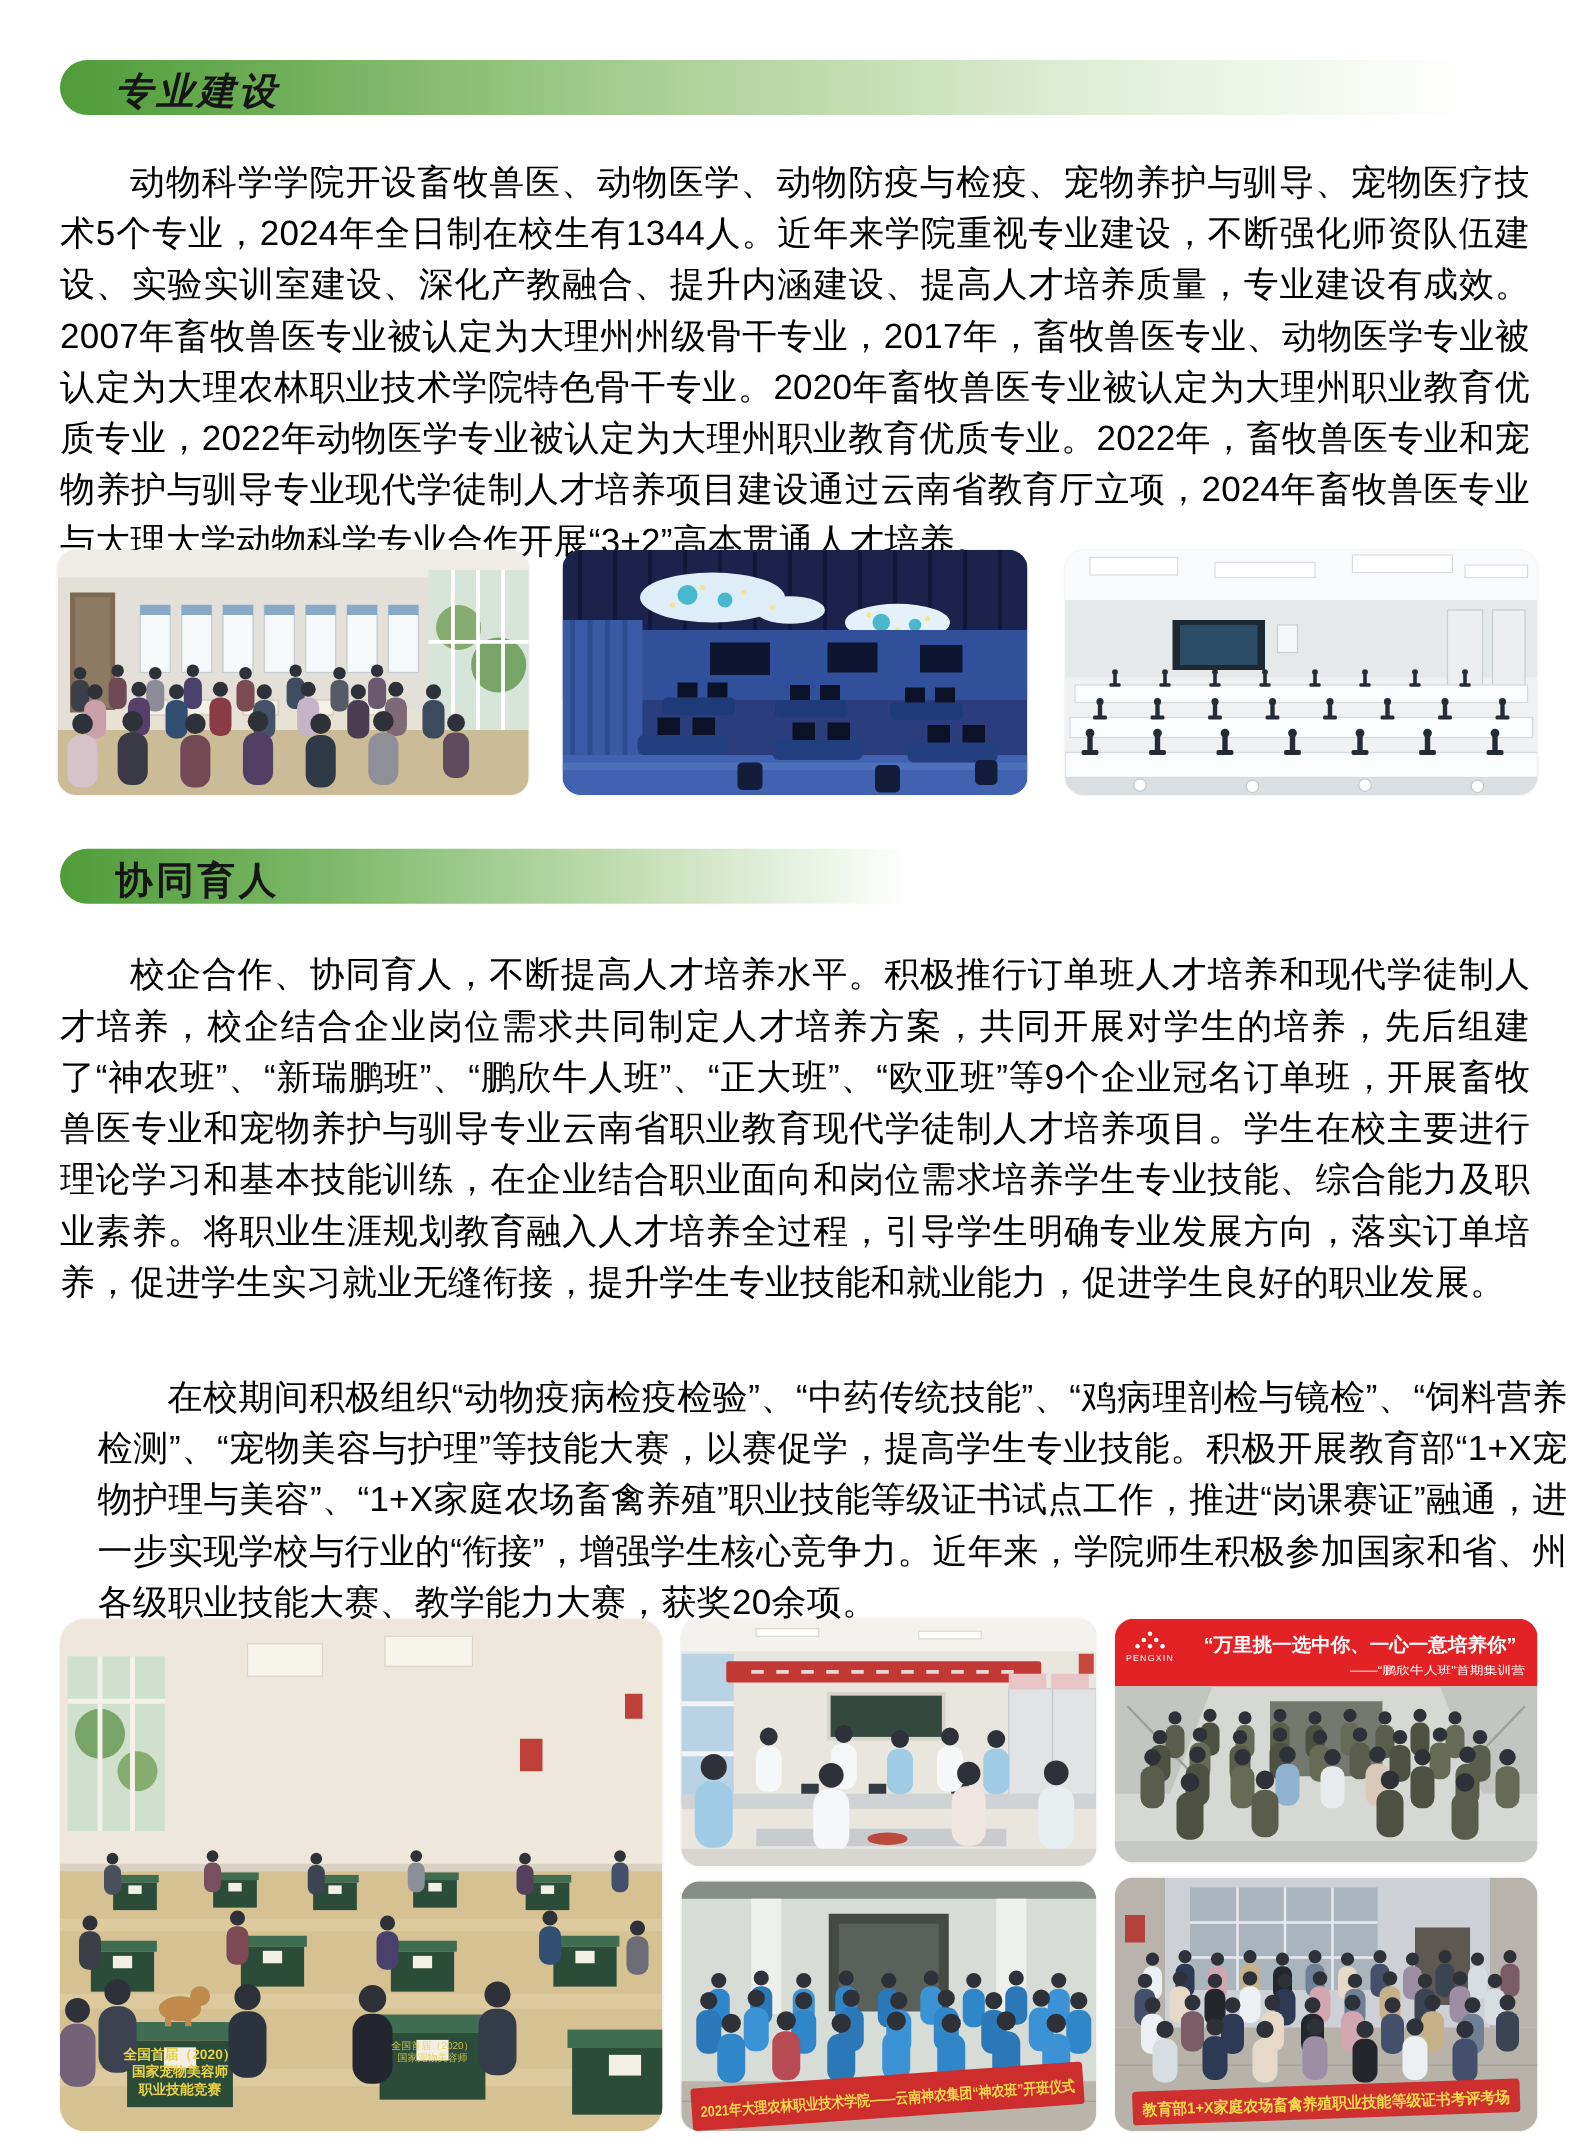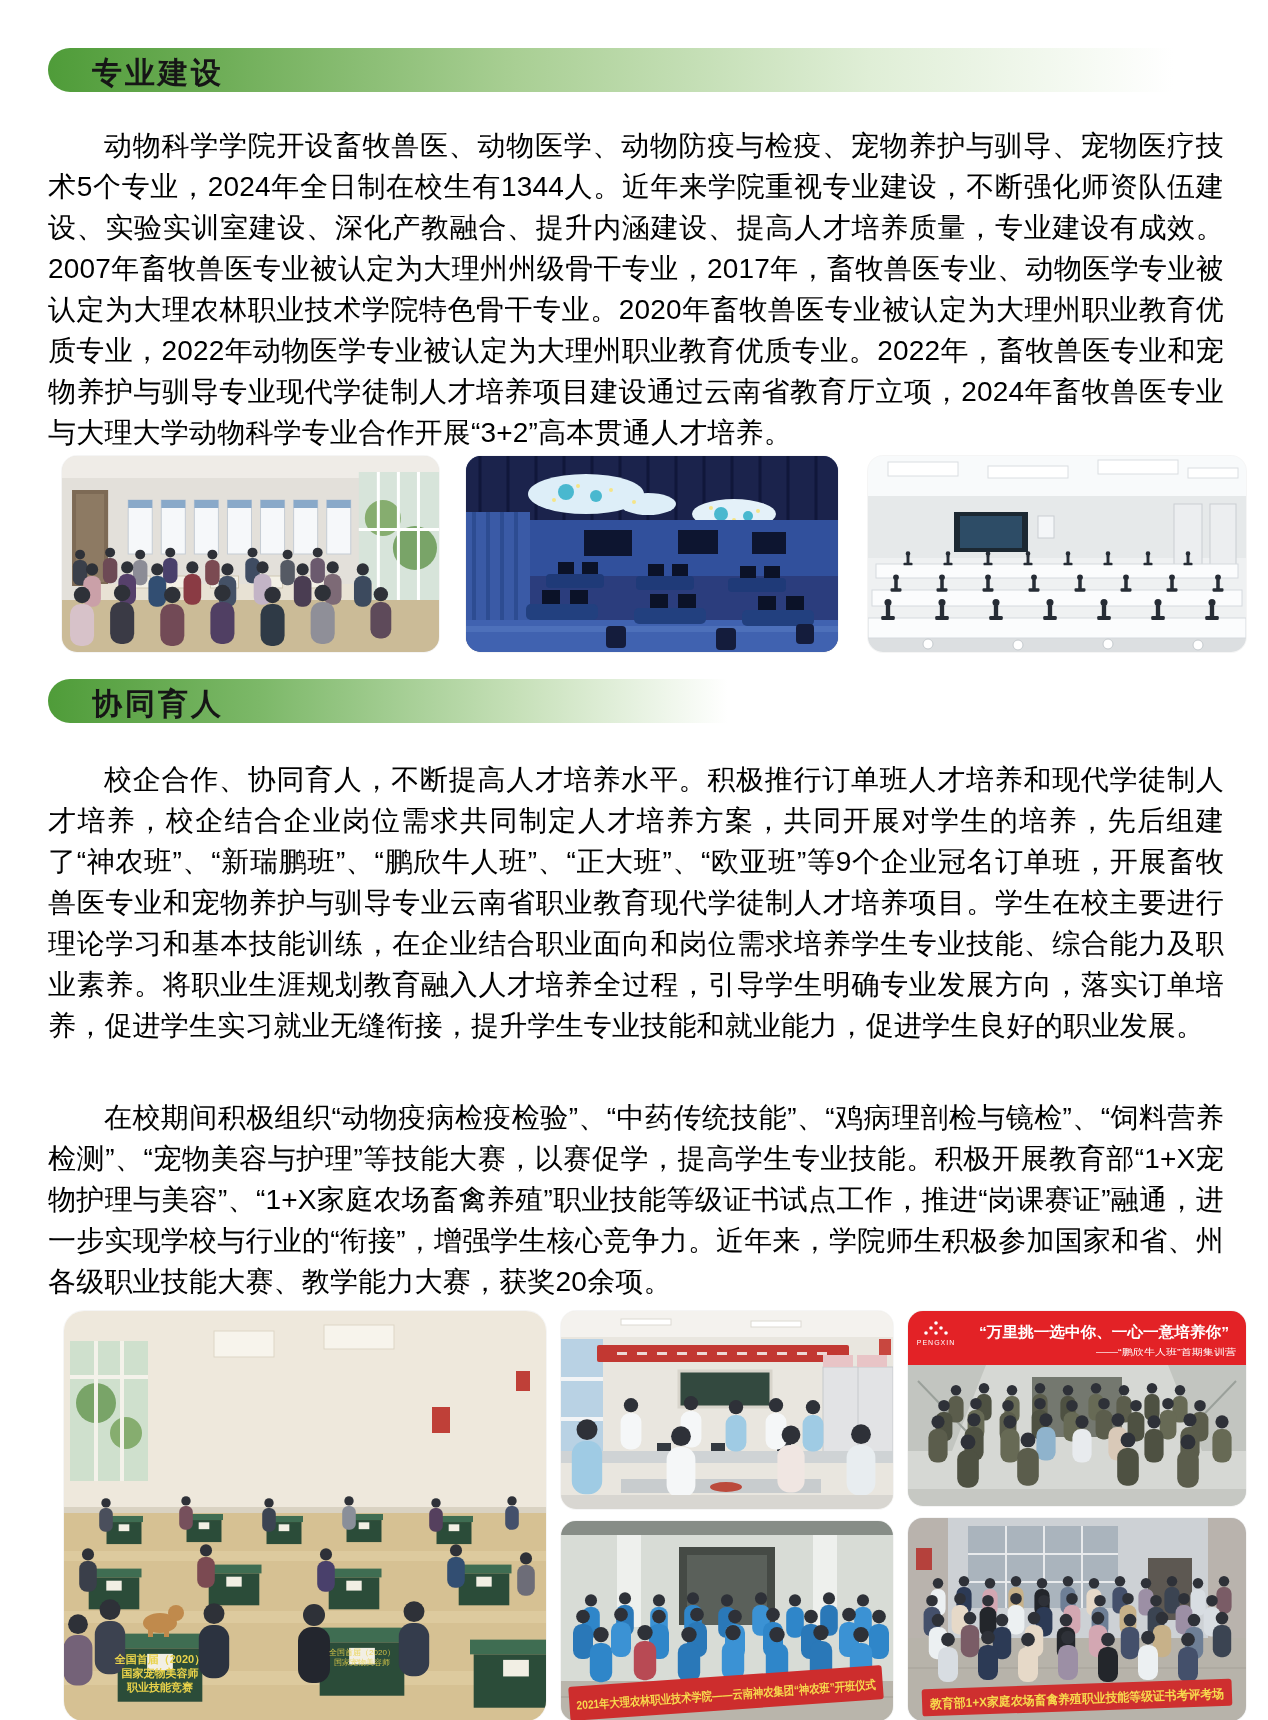--- a/index.html
+++ b/index.html
@@ -1,28 +1,28 @@
 <!DOCTYPE html>
 <html><head>
 <meta charset="utf-8">
 <style>
   html,body{margin:0;padding:0;background:#ffffff;}
   body{width:1268px;height:1720px;position:relative;overflow:hidden;
        font-family:"Liberation Sans","DejaVu Sans",sans-serif;color:#1f1f1f;}
   .pill{position:absolute;left:48px;width:1172px;height:44px;border-radius:24px;}
-  .pill-1{top:48px;background:linear-gradient(90deg,#4f9c39 0%,#6fae58 15%,#a9cf94 40%,#dfeed6 70%,#ffffff 96%);}
+  .pill-1{top:48px;background:linear-gradient(90deg,#4f9c39 0%,#6fae58 15%,#a9cf94 40%,#dfeed6 70%,#ffffff 96%);font-style:italic;}
   .pill-2{top:679px;background:linear-gradient(90deg,#4f9c39 0%,#7cb868 18%,#c6e0b8 40%,#ffffff 58%);}
   .pill .pill-label{position:absolute;left:44px;top:5px;font-size:30px;font-weight:700;
         color:#161616;letter-spacing:3px;}
   .para{position:absolute;left:48px;width:1176px;font-size:28px;line-height:41px;
         text-align:justify;text-indent:2em;color:#000000;letter-spacing:0.2px;}
   #para-1{top:97px;}
   #para-2{top:731px;}
-  #para-3{top:1069px;}
-  figure.photo{position:absolute;margin:16px;border-radius:15px;overflow:hidden;
+  #para-3{top:1069px;margin-left:30px;}
+  figure.photo{position:absolute;margin:0;border-radius:15px;overflow:hidden;
         box-shadow:0 0 0 1px rgba(0,0,0,0.04);}
   figure.photo svg{display:block;width:100%;height:100%;}
   #ph-visit{left:46px;top:440px;width:377px;height:196px;}
   #ph-complab{left:450px;top:440px;width:372px;height:196px;}
   #ph-microlab{left:852px;top:440px;width:378px;height:196px;}
   #ph-grooming{left:48px;top:1295px;width:482px;height:410px;border-radius:20px;}
   #ph-dissect{left:545px;top:1295px;width:332px;height:198px;}
   #ph-shennong{left:545px;top:1505px;width:332px;height:200px;}
   #ph-pengxin{left:892px;top:1295px;width:338px;height:195px;}
   #ph-exam{left:892px;top:1502px;width:338px;height:203px;}

